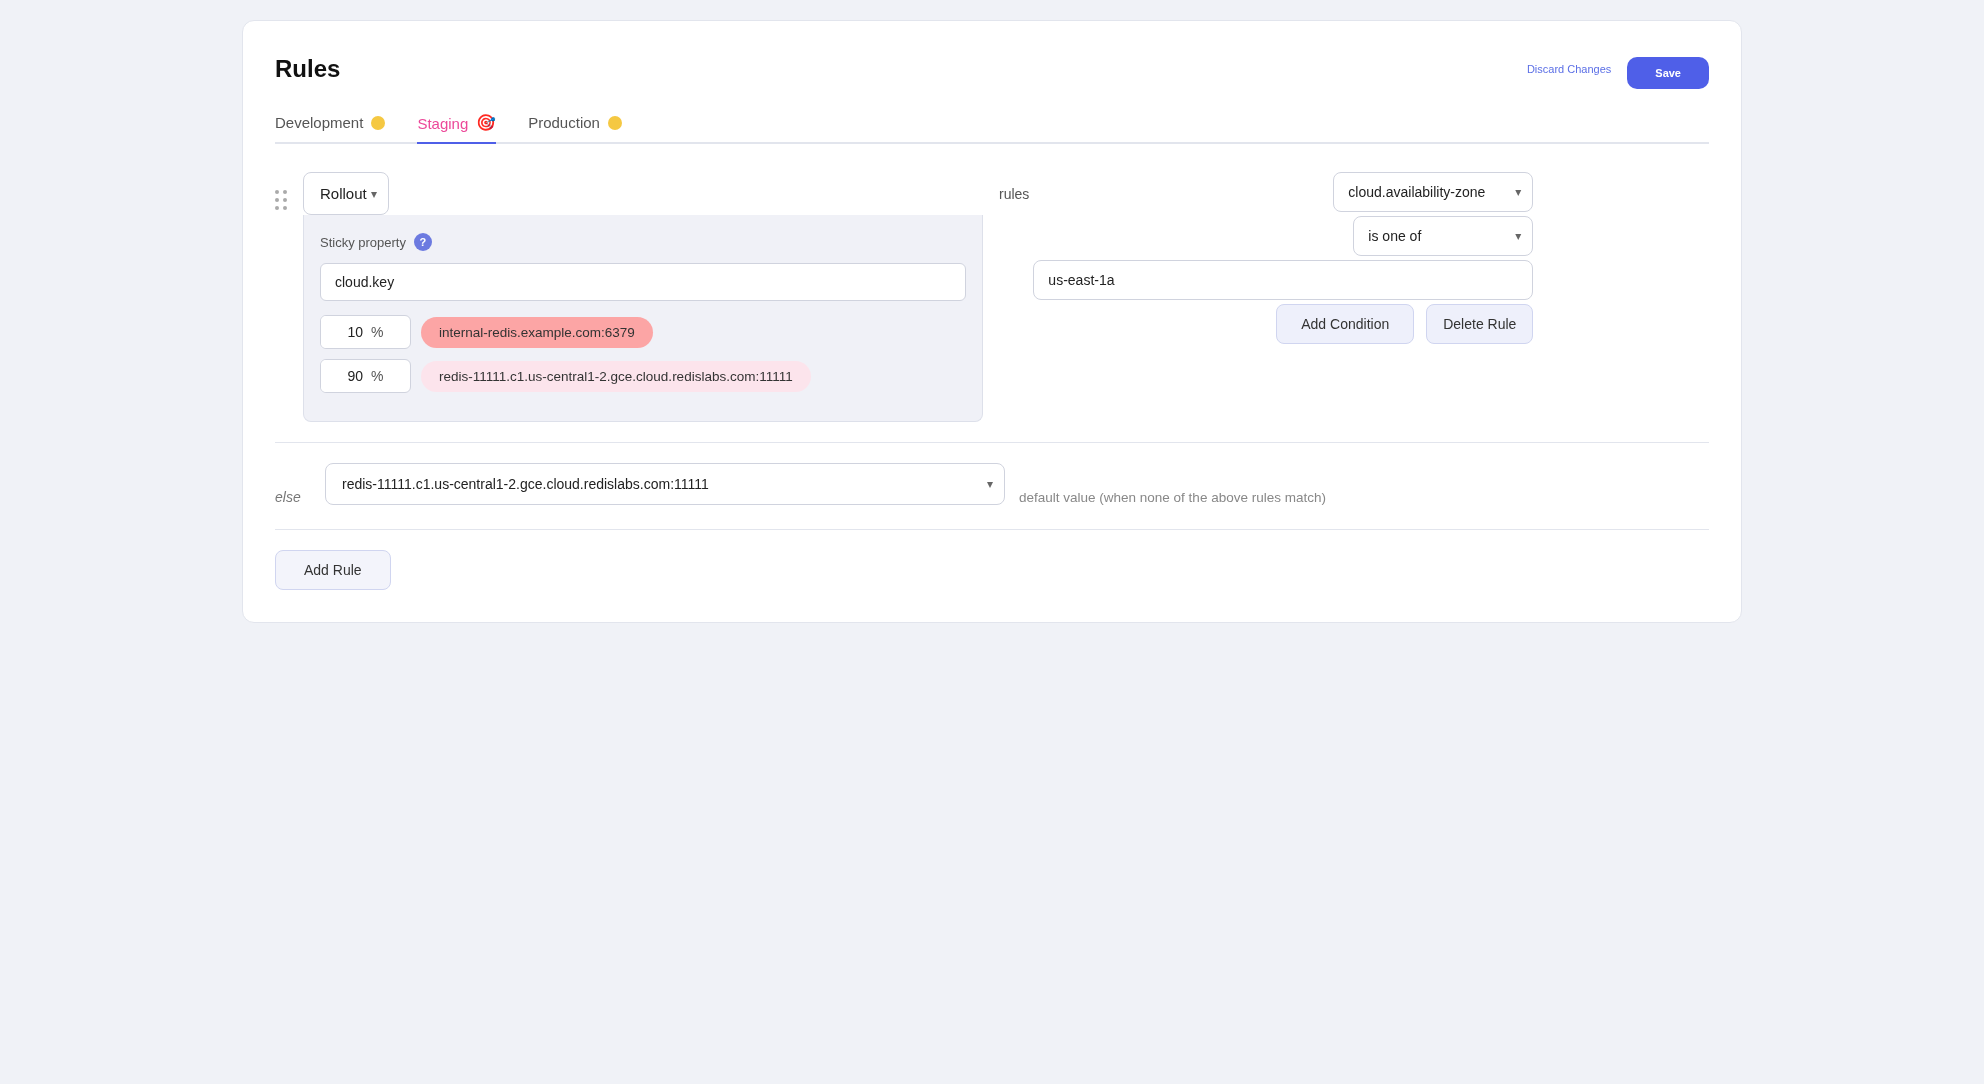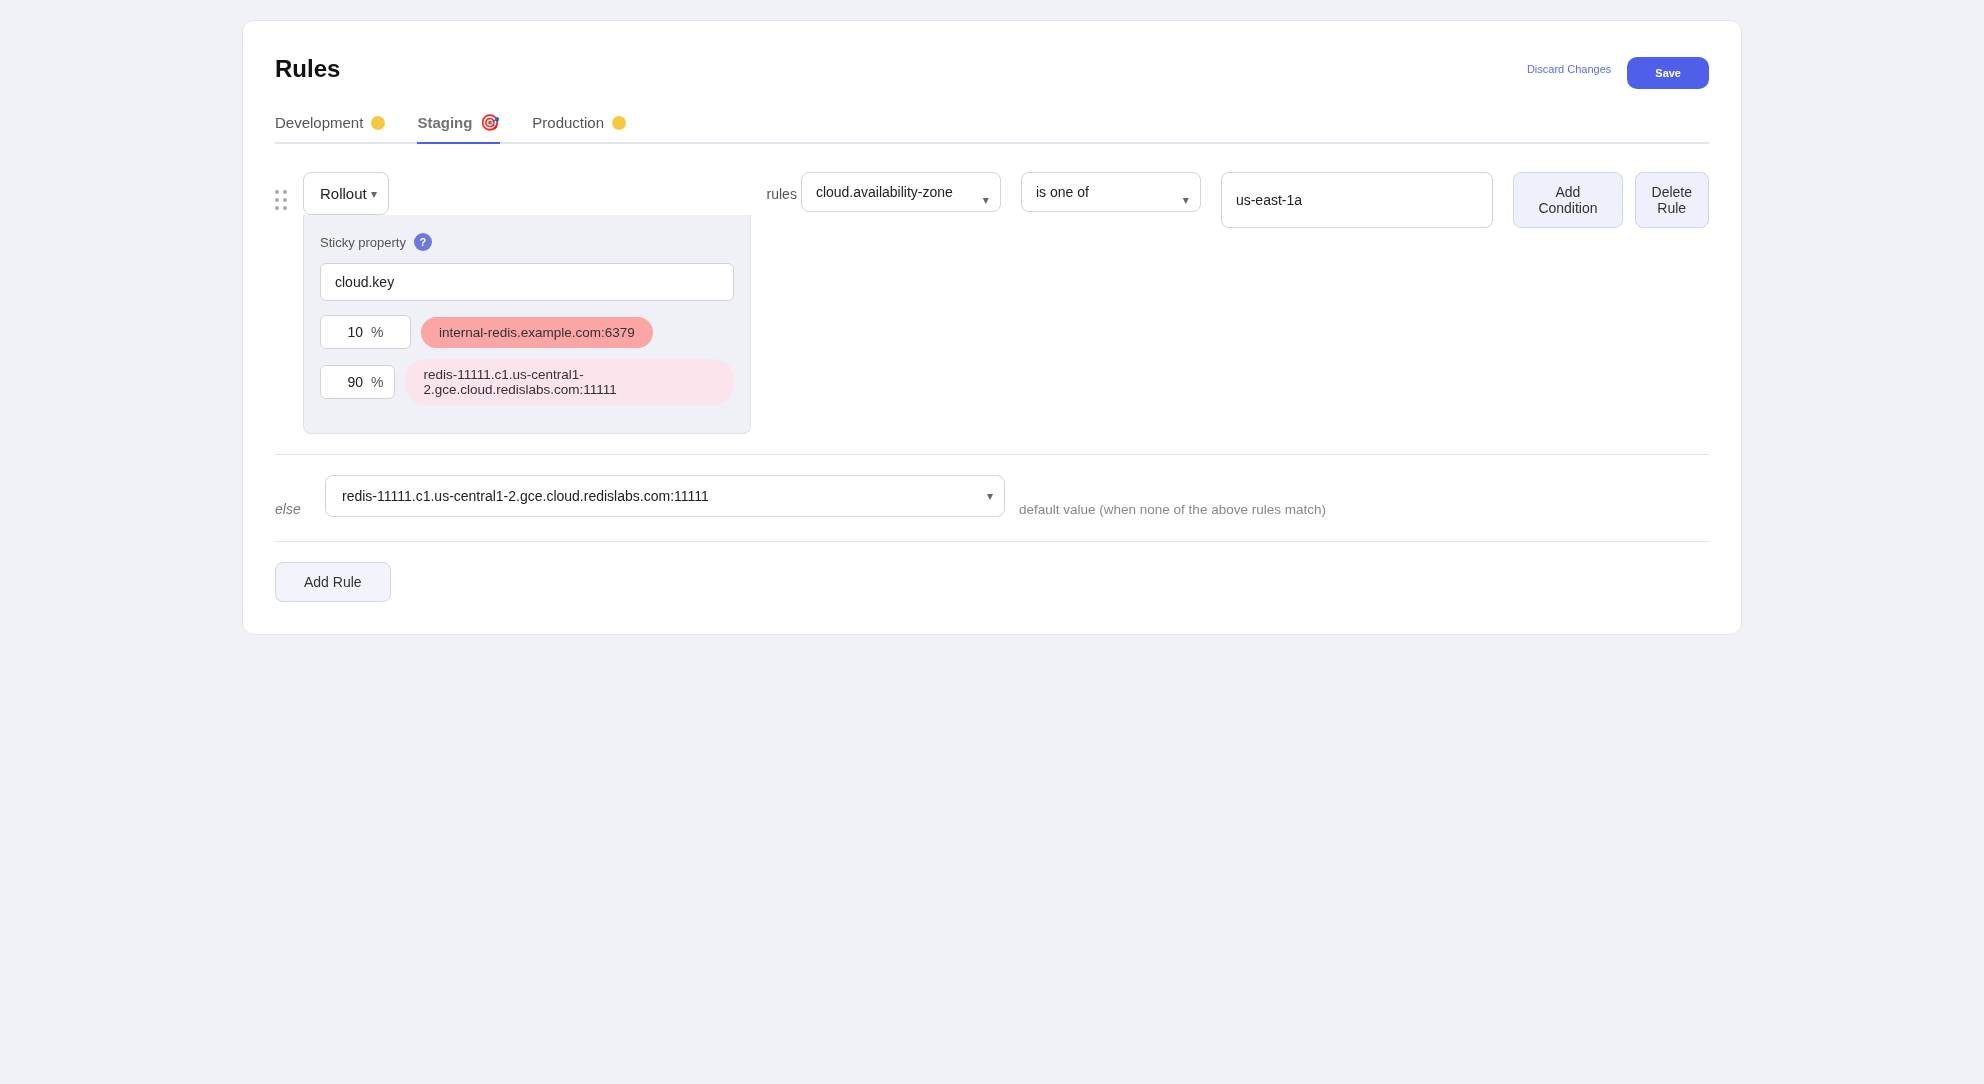--- a/index.html
+++ b/index.html
@@ -66,23 +66,24 @@
       gap: 8px;
       padding-bottom: 10px;
       font-size: 15px;
       color: #555;
       cursor: pointer;
       border-bottom: 2px solid transparent;
       margin-bottom: -2px;
       font-weight: 500;
     }
     .tab.active {
-      color: #737373;
+      color: #ec4899;
       border-bottom: 2.5px solid #4f5fe8;
-      font-weight: 700;
+      font-weight: 400;
+      align-items: flex-end;
     }
     .tab-dot {
       width: 14px;
       height: 14px;
       border-radius: 50%;
       display: inline-block;
     }
     .tab-dot-yellow { background: #f5c842; }
     .tab-icon { font-size: 16px; }
 
@@ -222,23 +223,24 @@
       padding: 8px 18px;
       font-size: 13.5px;
       font-weight: 500;
       color: #333;
       display: inline-block;
     }
 
     
     .rule-right {
       display: flex;
-      flex-direction: row;
-      gap: 20px;
+      flex-direction: column;
+      gap: 4px;
       min-width: 500px;
+      align-items: flex-end;
     }
     .when-label {
       font-size: 14px;
       color: #555;
       margin-right: 4px;
       padding-top: 14px;
     }
 
     .condition-field-wrap {
       position: relative;

